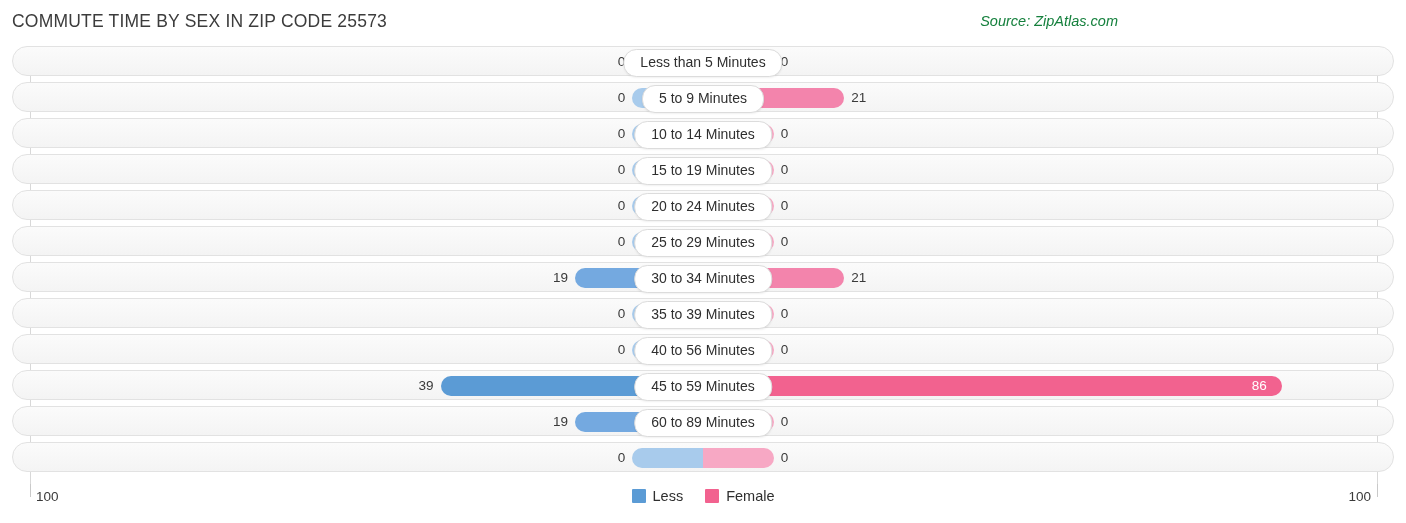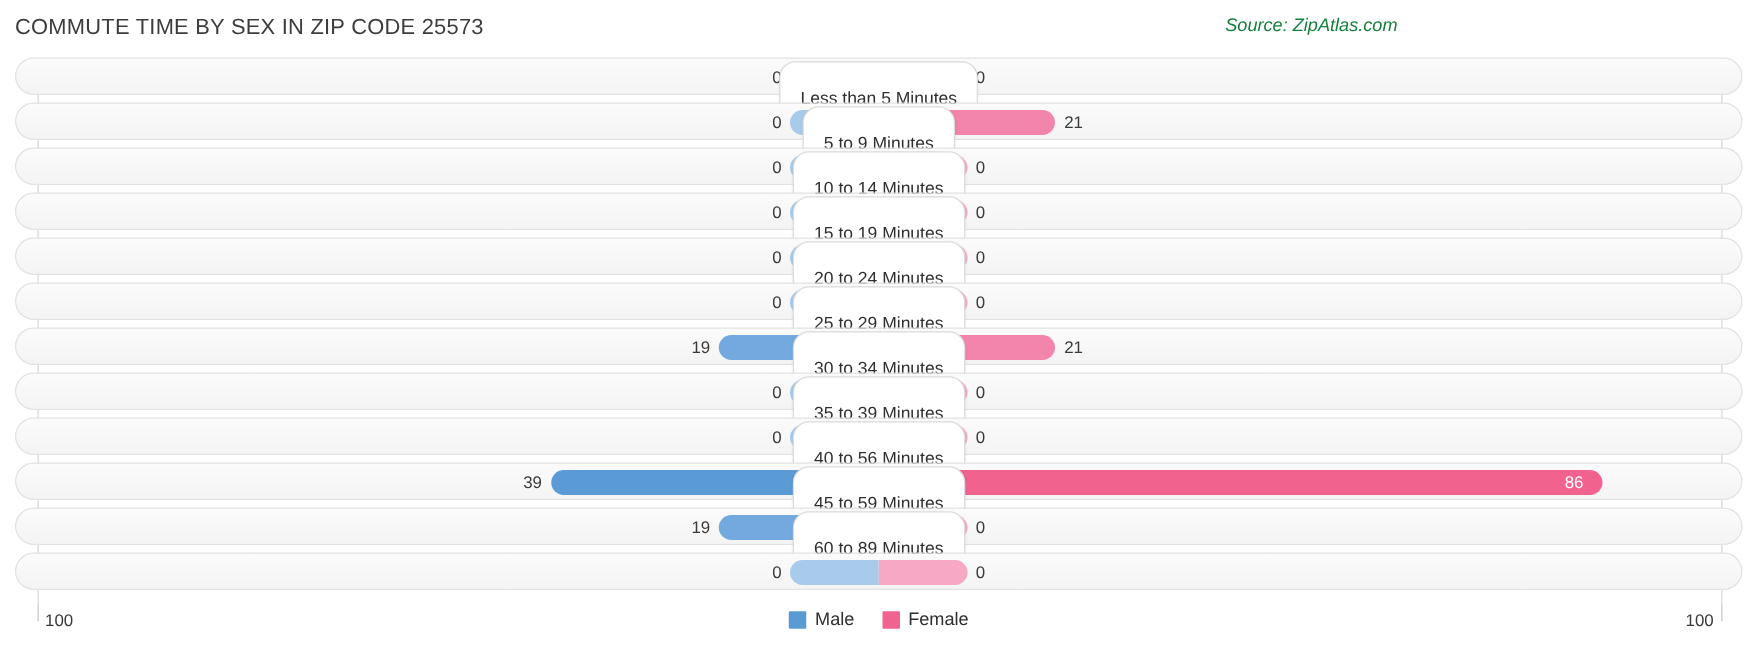--- a/index.html
+++ b/index.html
@@ -125,21 +125,21 @@
     color: #ffffff;
   }
 
   .center-label {
     position: absolute;
     left: 50%;
     top: 2px;
     transform: translateX(-50%);
     height: 26px;
     line-height: 25px;
-    padding: 16px 16px;
+    padding: 0 16px;
     background: #ffffff;
     border: 1px solid #dcdcdc;
     border-radius: 13px;
     font-size: 14px;
     color: #2f2f2f;
     white-space: nowrap;
     box-shadow: 0 1px 2px rgba(0,0,0,0.06);
   }
 
   
@@ -323,21 +323,21 @@
 
   <div class="footer">
     <div class="axis-tick left"></div>
     <div class="axis-tick right"></div>
     <div class="axis-label left">100</div>
     <div class="axis-label right">100</div>
 
     <div class="legend">
       <div class="legend-item">
         <span class="legend-swatch" id="sw-male" style="background: rgb(91, 155, 213);"></span>
-        <span class="legend-text">Male</span>
+        <span class="legend-text">Less</span>
       </div>
       <div class="legend-item">
         <span class="legend-swatch" id="sw-female" style="background: rgb(242, 98, 143);"></span>
         <span class="legend-text">Female</span>
       </div>
     </div>
   </div>
 
 </div>
 

